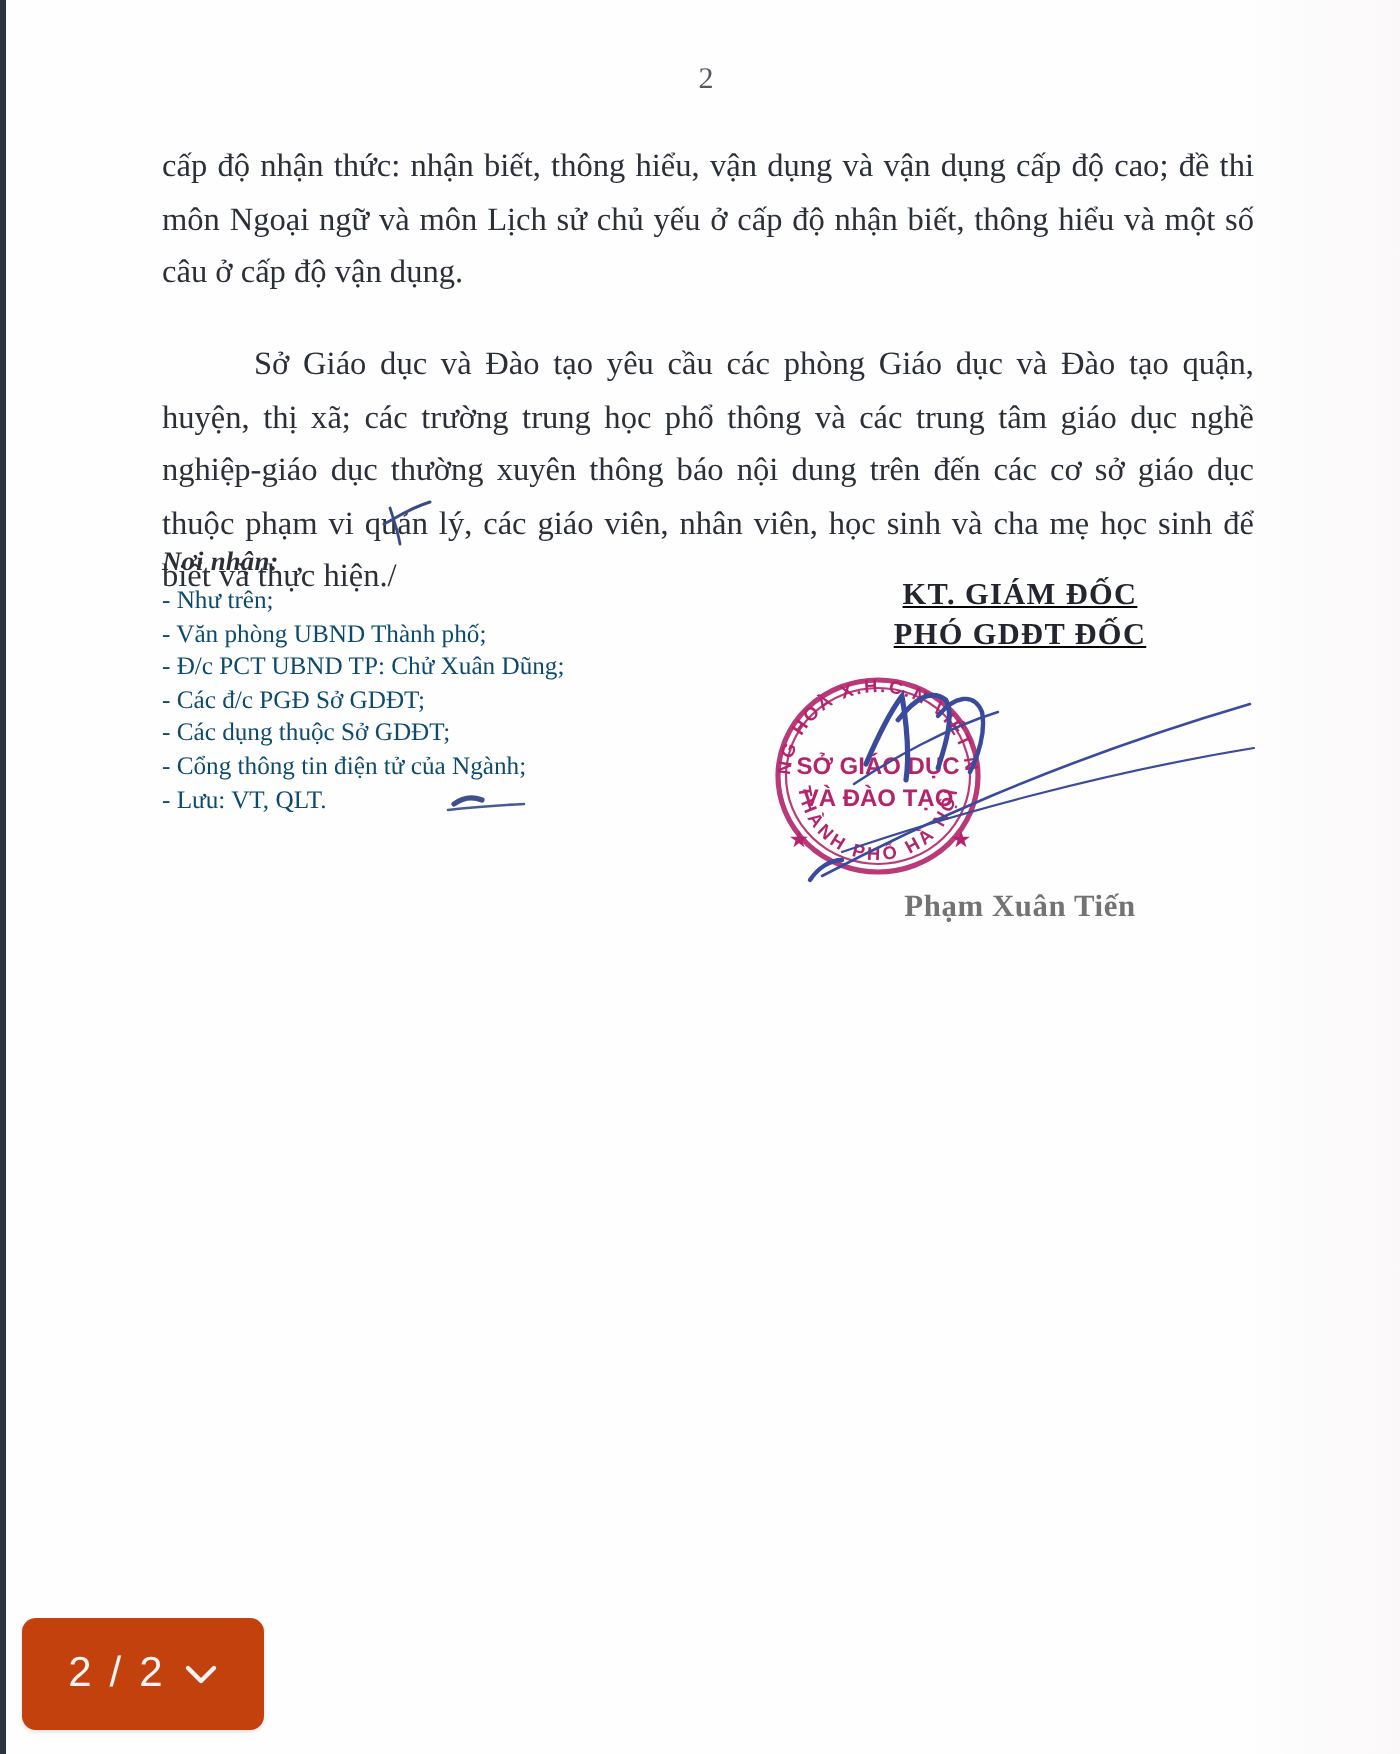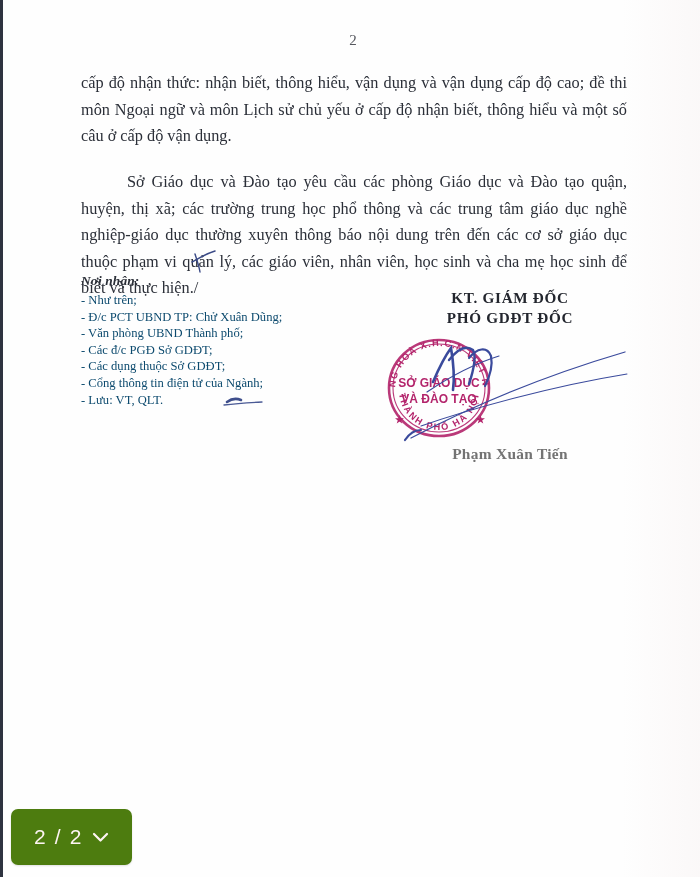--- a/index.html
+++ b/index.html
@@ -101,20 +101,21 @@
     height: 14px;
   }
 
   
   #signature-block {
     position: absolute;
     left: 392px;
     top: 288px;
     width: 230px;
     text-align: center;
+    text-decoration: underline;
   }
   .sig-title {
     font-size: 15.2px;
     font-weight: bold;
     letter-spacing: 0.7px;
     line-height: 19.5px;
     color: #23262e;
     font-family: "Liberation Serif", serif;
   }
   #signer-name {
@@ -150,21 +151,21 @@
     pointer-events: none;
   }
 
   
   #page-indicator {
     position: absolute;
     left: 11px;
     top: 809px;
     width: 121px;
     height: 56px;
-    background: #4d7c0f;
+    background: #c2410c;
     border-radius: 7px;
     display: flex;
     align-items: center;
     justify-content: center;
     gap: 9px;
     cursor: pointer;
     box-shadow: 0 1px 2px rgba(0,0,0,0.12);
   }
   #page-indicator-label {
     color: #fdf4f3;
@@ -192,22 +193,22 @@
   <div class="doc-body" id="para-2">Sở Giáo dục và Đào tạo yêu cầu các phòng Giáo dục và Đào tạo quận, huyện, thị xã; các trường trung học phổ thông và các trung tâm giáo dục nghề nghiệp-giáo dục thường xuyên thông báo nội dung trên đến các cơ sở giáo dục thuộc phạm vi quản lý, các giáo viên, nhân viên, học sinh và cha mẹ học sinh để biết và thực hiện./</div>
 
   <svg id="initial-mark" viewBox="0 0 48 30">
     <path d="M3 14 C9 11, 16 6, 26 3" stroke="#3a4a86" stroke-width="1.5" fill="none" stroke-linecap="round"></path>
     <path d="M6 6 C8 12, 10 18, 11 24" stroke="#3a4a86" stroke-width="1.4" fill="none" stroke-linecap="round"></path>
   </svg>
 
   <div id="recipients">
     <div id="recipients-title">Nơi nhận:</div>
     <div class="recipient-line">- Như trên;</div>
+    <div class="recipient-line">- Văn phòng UBND Thành phố;</div>
     <div class="recipient-line">- Đ/c PCT UBND TP: Chử Xuân Dũng;</div>
-    <div class="recipient-line">- Văn phòng UBND Thành phố;</div>
     <div class="recipient-line">- Các đ/c PGĐ Sở GDĐT;</div>
     <div class="recipient-line">- Các dụng thuộc Sở GDĐT;</div>
     <div class="recipient-line">- Cổng thông tin điện tử của Ngành;</div>
     <div class="recipient-line">- Lưu: VT, QLT.</div>
 
     <svg id="luu-mark" viewBox="0 0 44 14">
       <path d="M2 10 C10 9, 20 8, 40 7" stroke="#4a5a95" stroke-width="1.3" fill="none" stroke-linecap="round"></path>
       <path d="M5 7 C9 4, 14 3, 19 5" stroke="#3f4f8c" stroke-width="2.6" fill="none" stroke-linecap="round"></path>
     </svg>
   </div>

